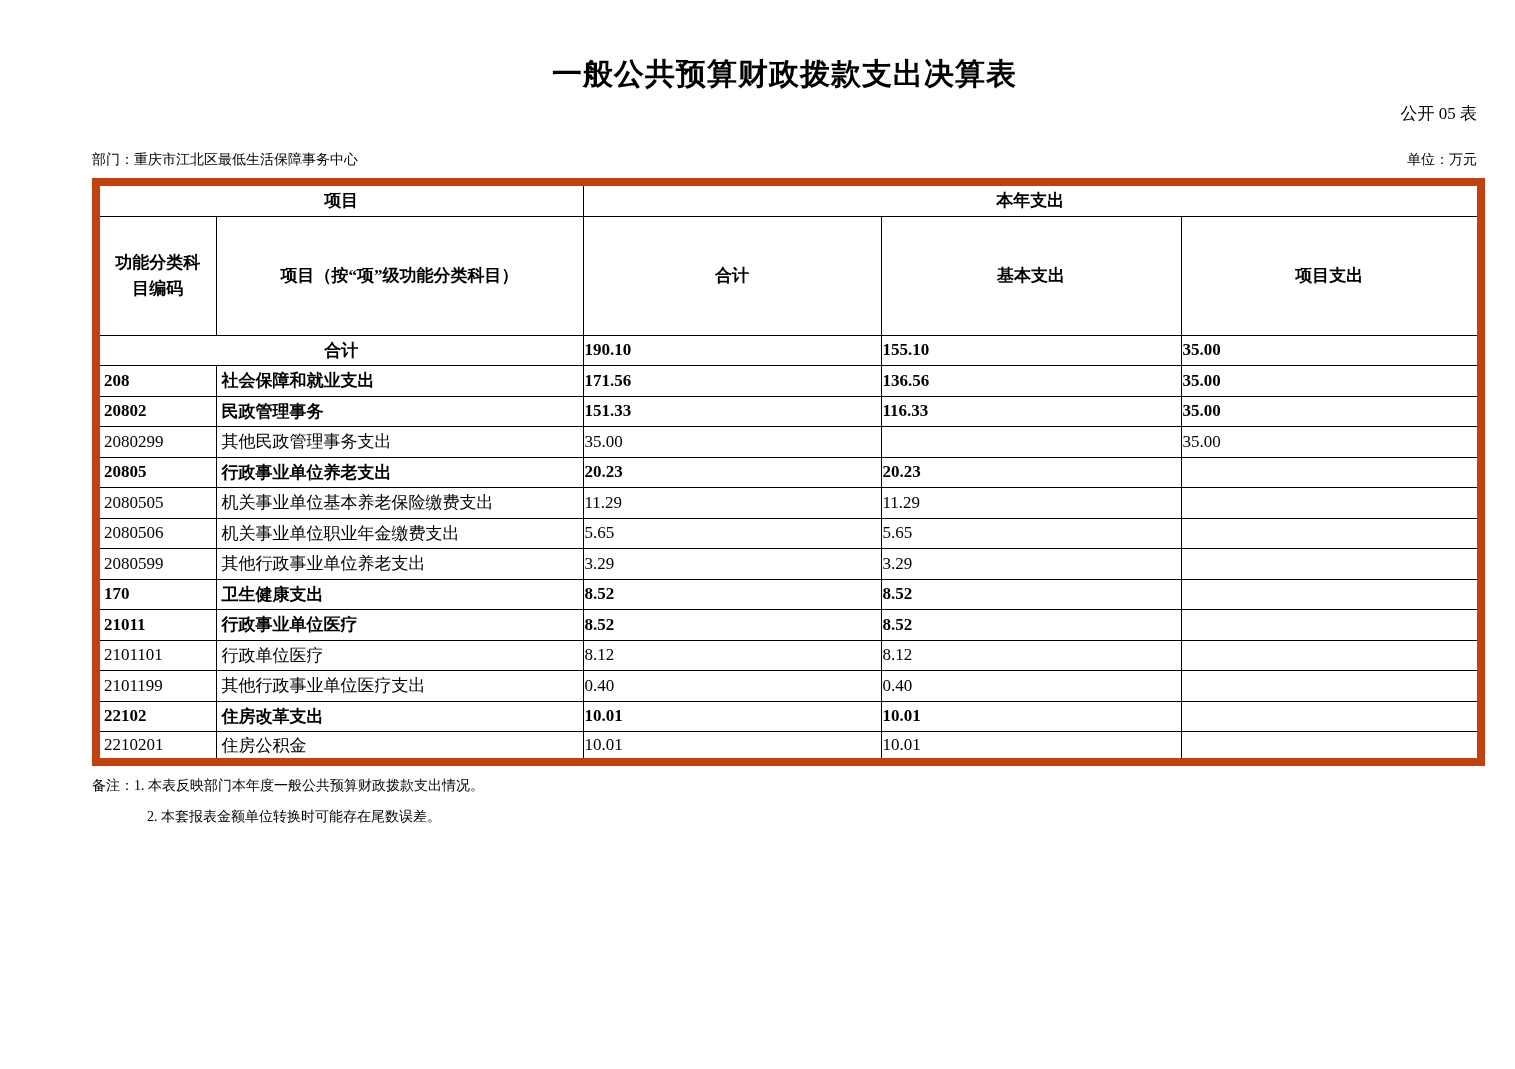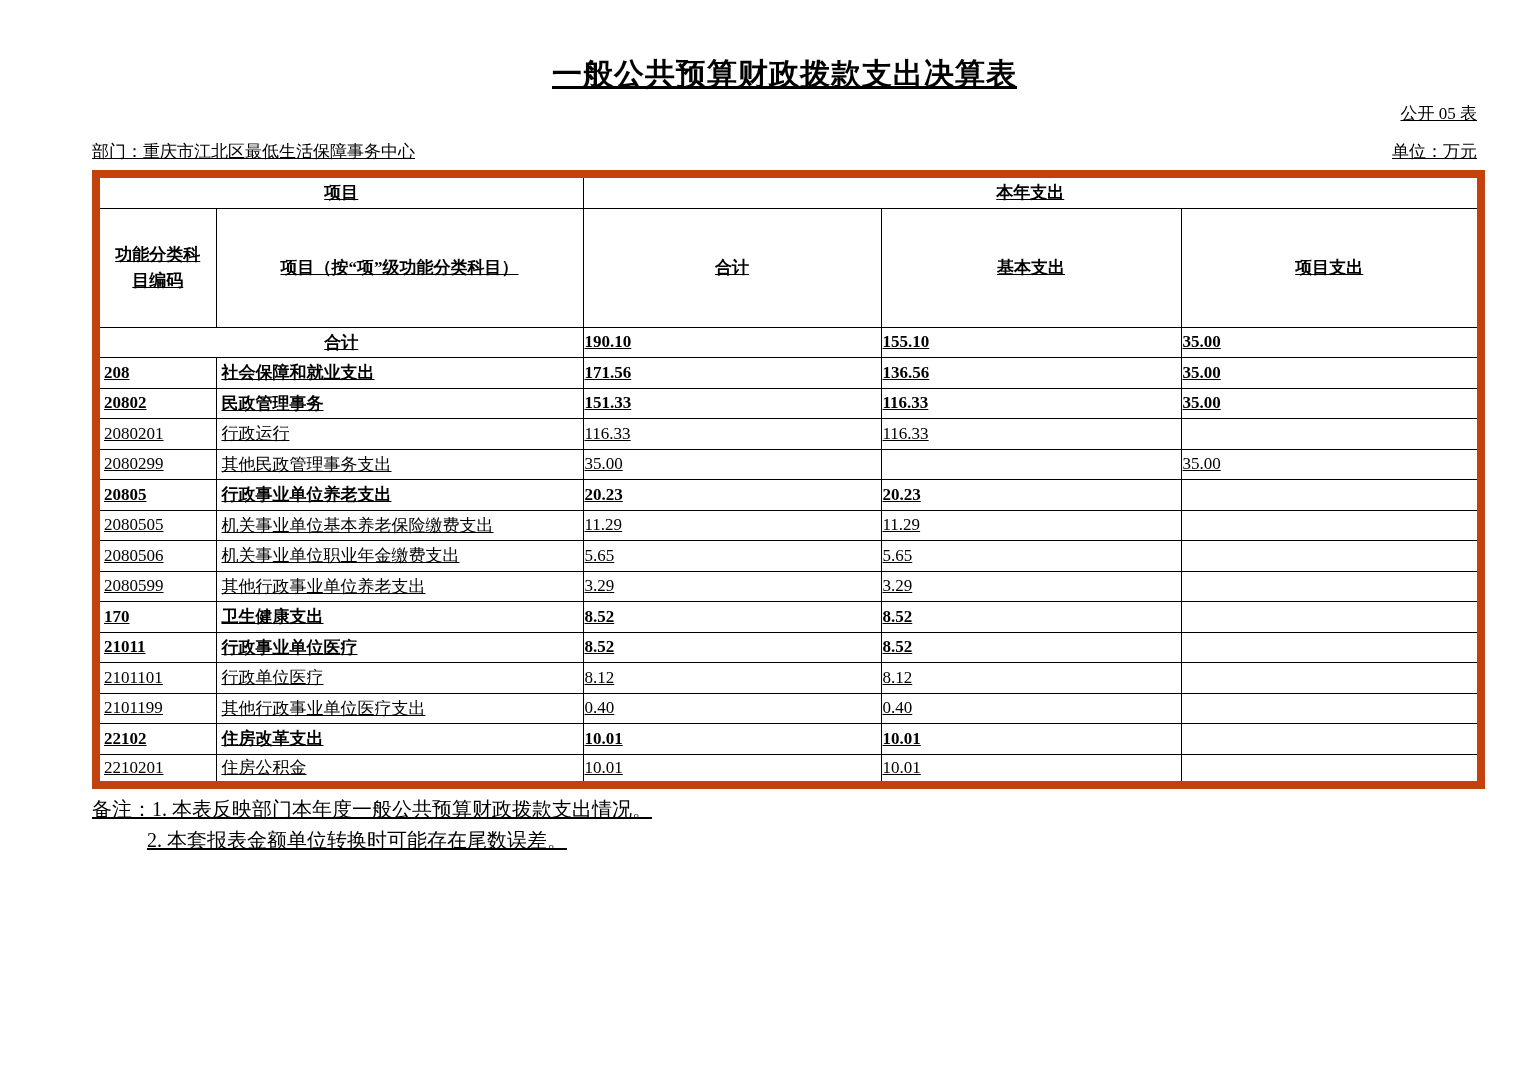--- a/index.html
+++ b/index.html
@@ -8,44 +8,43 @@
     width: 1515px; height: 1069px;
     background: #ffffff;
     color: #000000;
     font-family: "Liberation Serif", "DejaVu Serif", serif;
   }
   .page {
     position: relative;
     width: 1515px; height: 865px;
     padding: 55px 38px 16px 92px;
     overflow: hidden;
-    text-decoration: underline;
   }
   .title {
     margin: 0;
     width: 1385px;
     text-align: center;
     font-size: 30px;
     font-weight: bold;
     line-height: 38px;
     letter-spacing: 1px;
   }
   .table-code {
     margin-top: 10px;
     width: 1385px;
     text-align: right;
     font-size: 17px;
     line-height: 22px;
   }
   .meta-row {
-    margin-top: 16px;
+    margin-top: 24px;
     width: 1385px;
     display: flex;
     justify-content: space-between;
-    font-size: 17px;
+    font-size: 14px;
     line-height: 22px;
   }
   table.fin-table {
     margin-top: 7px;
     width: 1385px;
     table-layout: fixed;
     border-collapse: collapse;
     border: 8px solid #c2410c;
   }
   table.fin-table th, table.fin-table td {
@@ -58,21 +57,21 @@
   tr.h2 th { height: 119px; font-weight: bold; text-align: center; padding: 0 8px; line-height: 26px; }
   tbody td { height: 30.5px; }
   td.code-cell { text-align: left; padding-left: 4px; }
   td.name-cell { text-align: left; padding-left: 5px; }
   td.num-cell  { padding-right: 10px; }
   td.merged-cell { text-align: center; }
   tr.bold-row td { font-weight: bold; }
   .notes {
     margin-top: 9px;
     width: 1385px;
-    font-size: 20px;
+    font-size: 14px;
     line-height: 22px;
   }
   .note-line2 { margin-top: 9px; padding-left: 55px; }
   .page-number {
     position: absolute;
     top: 1020px;
     right: 72px;
     font-size: 20px;
   }
 </style>
@@ -126,27 +125,20 @@
           <td class="num-cell">35.00</td>
         </tr>
         <tr class="bold-row">
           <td class="code-cell">20802</td>
           <td class="name-cell">民政管理事务</td>
           <td class="num-cell">151.33</td>
           <td class="num-cell">116.33</td>
           <td class="num-cell">35.00</td>
         </tr>
         <tr>
-          <td class="code-cell">2080201</td>
-          <td class="name-cell">行政运行</td>
-          <td class="num-cell">116.33</td>
-          <td class="num-cell">116.33</td>
-          <td class="num-cell"></td>
-        </tr>
-        <tr>
           <td class="code-cell">2080299</td>
           <td class="name-cell">其他民政管理事务支出</td>
           <td class="num-cell">35.00</td>
           <td class="num-cell"></td>
           <td class="num-cell">35.00</td>
         </tr>
         <tr class="bold-row">
           <td class="code-cell">20805</td>
           <td class="name-cell">行政事业单位养老支出</td>
           <td class="num-cell">20.23</td>

